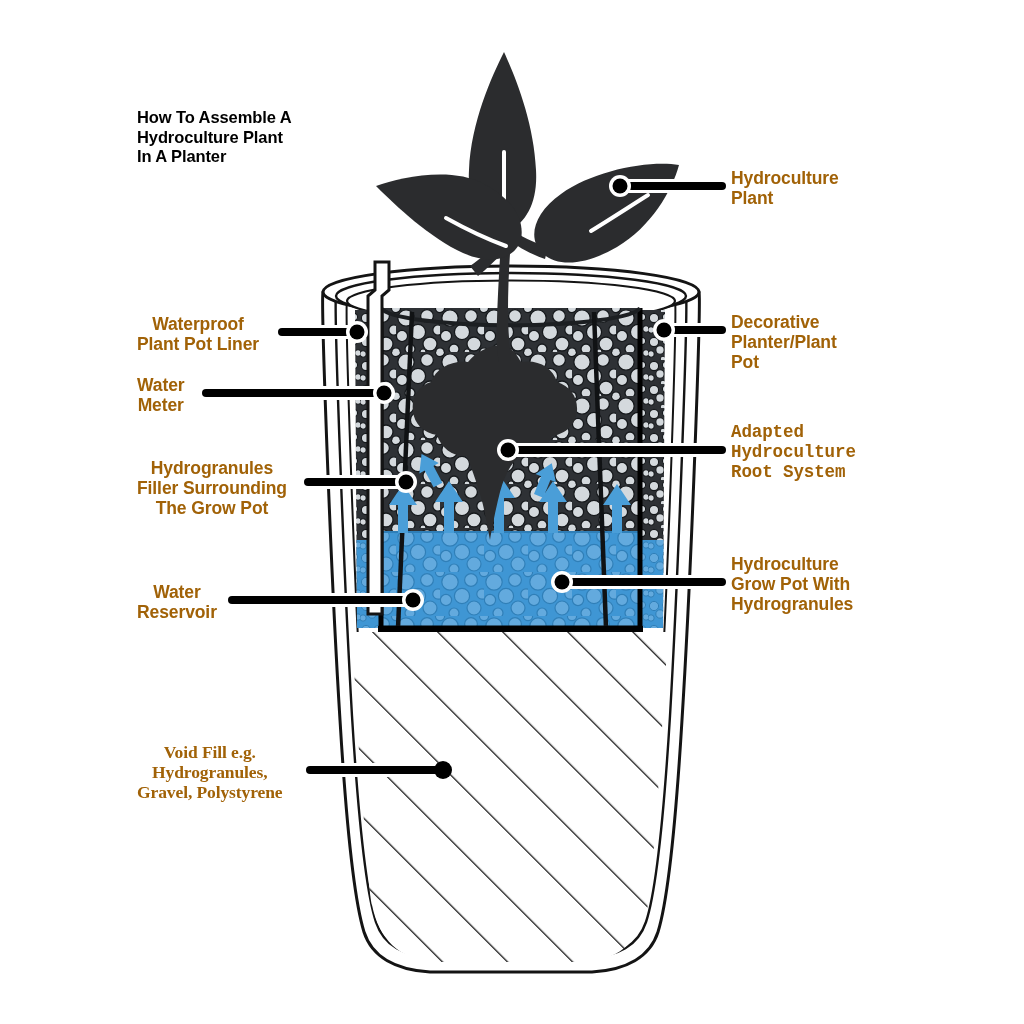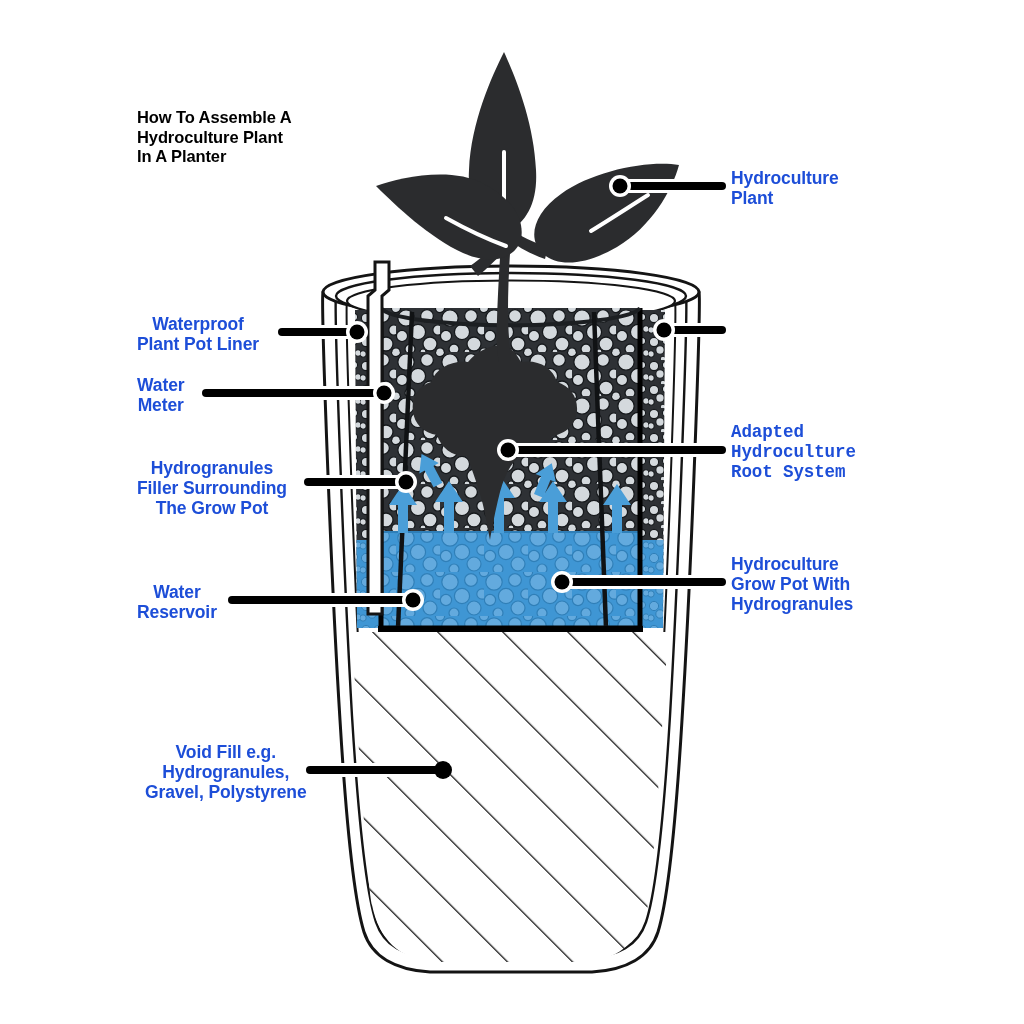--- a/index.html
+++ b/index.html
@@ -1,20 +1,20 @@
 <!DOCTYPE html>
 <html><head>
 <meta charset="utf-8">
 <style>
   html,body{margin:0;padding:0;background:#ffffff;}
   body{width:1024px;height:1024px;font-family:"Liberation Sans",sans-serif;overflow:hidden;}
   #stage{position:relative;width:854px;height:1024px;background:#fff;}
   svg#diagram{position:absolute;left:0;top:0;width:1024px;height:1024px;display:block;}
   .lbl{position:absolute;font-family:"Liberation Sans",sans-serif;font-weight:bold;
-       font-size:17.5px;line-height:20px;color:#1d4ed8;white-space:pre-line;letter-spacing:-0.1px;}
+       font-size:17.5px;line-height:20px;color:#a16207;white-space:pre-line;letter-spacing:-0.1px;}
   .lbl.right{text-align:left;}
   .lbl.left{text-align:center;}
   #title{position:absolute;left:137px;top:108px;font-size:16.5px;line-height:19.5px;
          font-weight:bold;color:#000;white-space:pre-line;letter-spacing:-0.1px;}
 </style>
 </head>
 <body>
 
 <div id="stage">
 
@@ -292,20 +292,22 @@
     </g>
   </svg>
 
   <div id="title">How To Assemble A
 Hydroculture Plant
 In A Planter</div>
 
   <div class="lbl right" style="left:731px; top:168px;">Hydroculture
 Plant</div>
 
+  <div class="lbl right" style="left:731px; top:312px;">Decorative
+Planter/Plant Pot</div>
 
   <div class="lbl right" style="left:731px; top:422px;font-family:Liberation Mono, monospace;">Adapted
 Hydroculture
 Root System</div>
 
   <div class="lbl right" style="left:731px; top:554px;">Hydroculture
 Grow Pot With
 Hydrogranules</div>
 
   <div class="lbl left" style="left:137px; top:314px;">Waterproof
@@ -314,17 +316,17 @@
   <div class="lbl left" style="left:137px; top:375px;">Water
 Meter</div>
 
   <div class="lbl left" style="left:137px; top:458px;">Hydrogranules
 Filler Surrounding
 The Grow Pot</div>
 
   <div class="lbl left" style="left:137px; top:582px;">Water
 Reservoir</div>
 
-  <div class="lbl left" style="left:145px; top:742px;">Void Fill e.g.
+  <div class="lbl left" style="left:137px; top:742px;font-family:Liberation Serif, serif;">Void Fill e.g.
 Hydrogranules,
 Gravel, Polystyrene</div>
 
 </div>
 
 </body></html>

